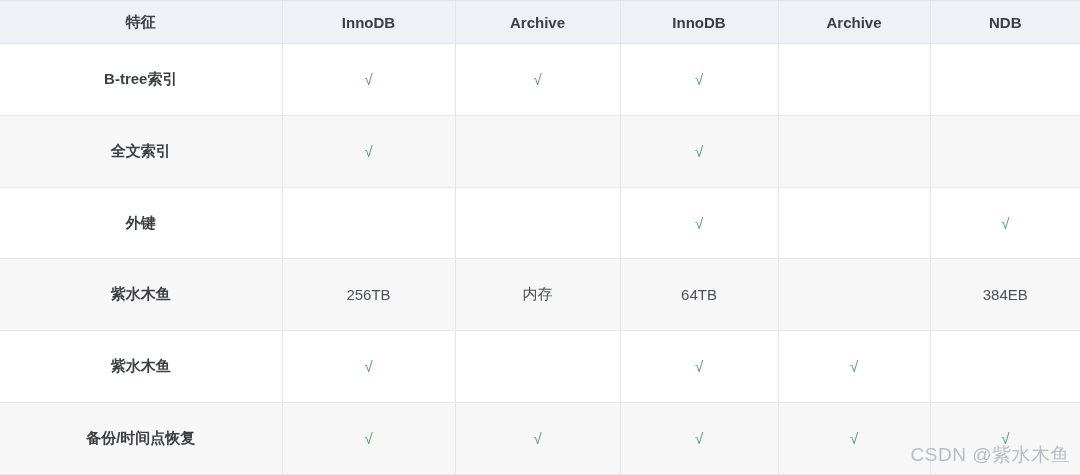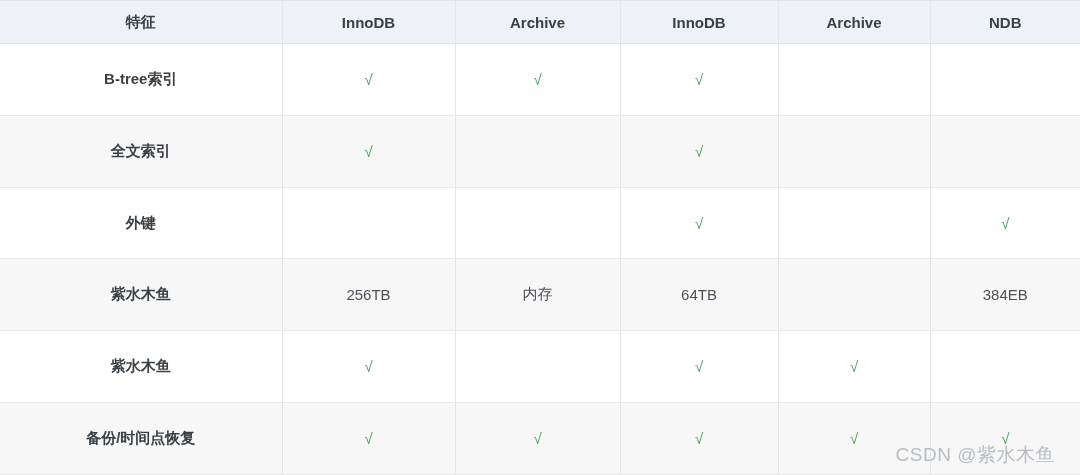--- a/index.html
+++ b/index.html
@@ -58,21 +58,21 @@
   table.engine-table td.feature {
     font-weight: bold;
     color: #3b4045;
   }
   table.engine-table td.check {
     color: #4aa564;
     font-size: 15px;
   }
   .watermark {
     position: absolute;
-    right: 25px;
+    right: 10px;
     bottom: 7px;
     font-size: 19px;
     color: #b9bdc1;
     letter-spacing: 0.5px;
     pointer-events: none;
   }
 </style>
 </head>
 <body>
 

